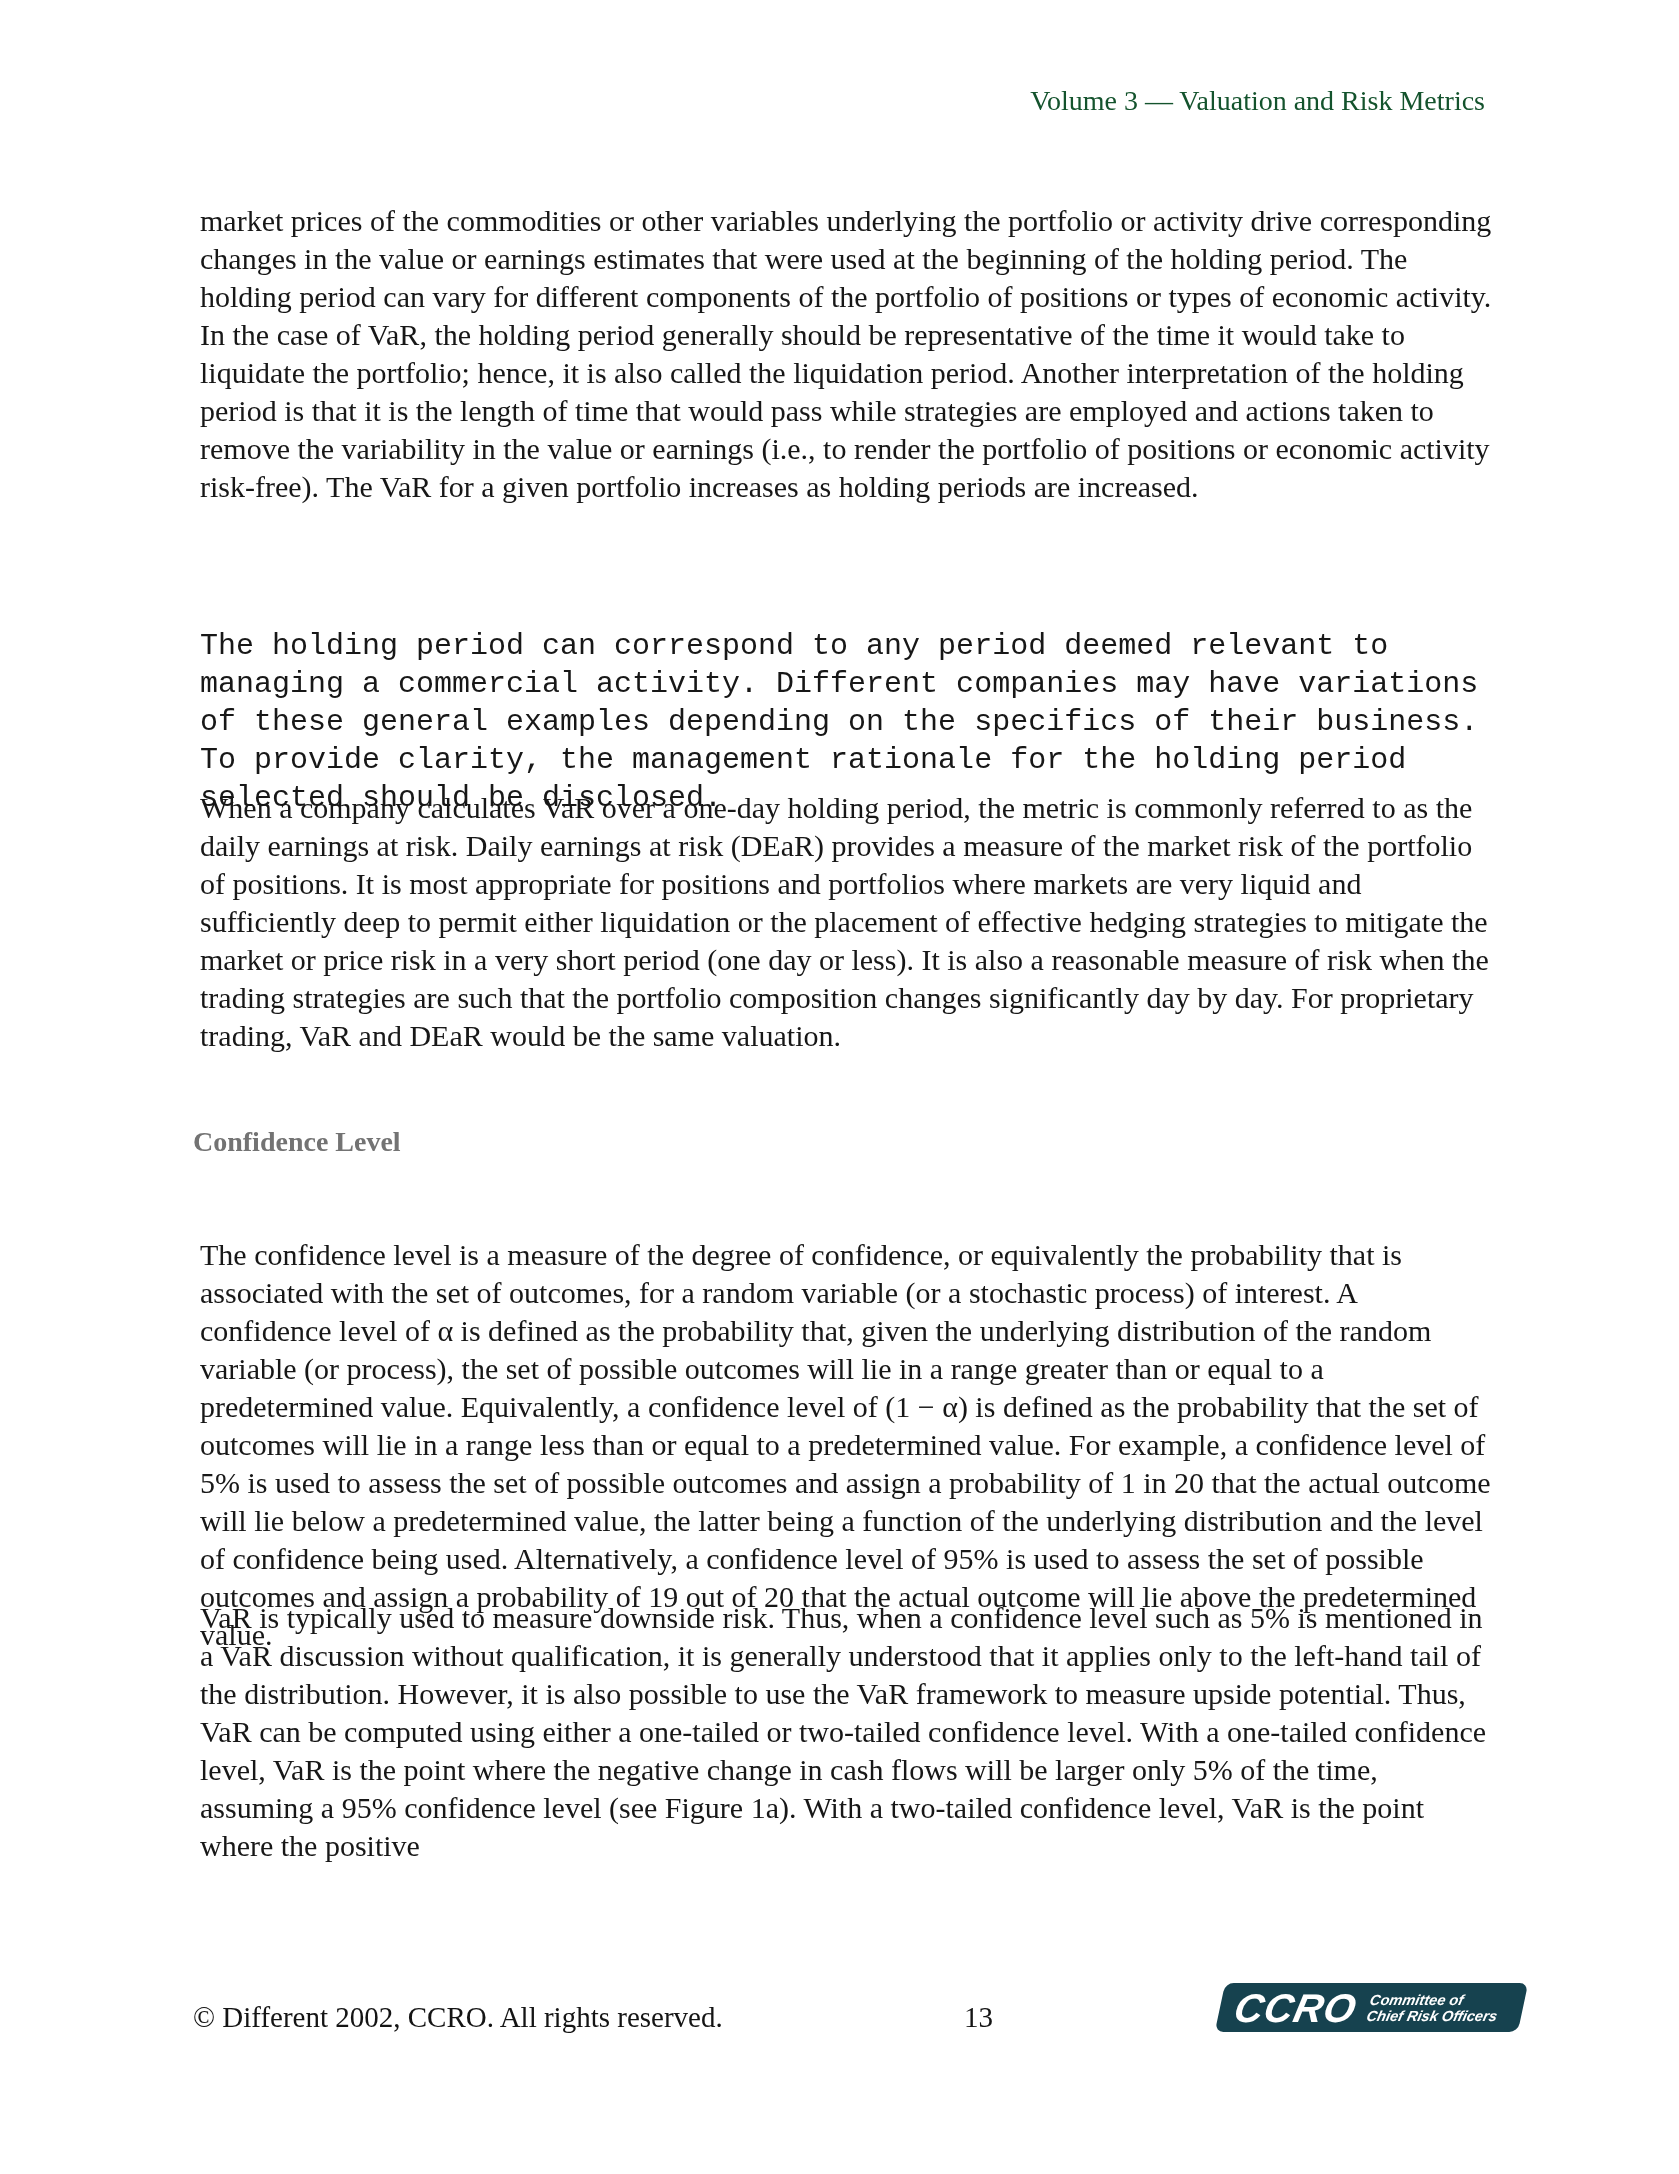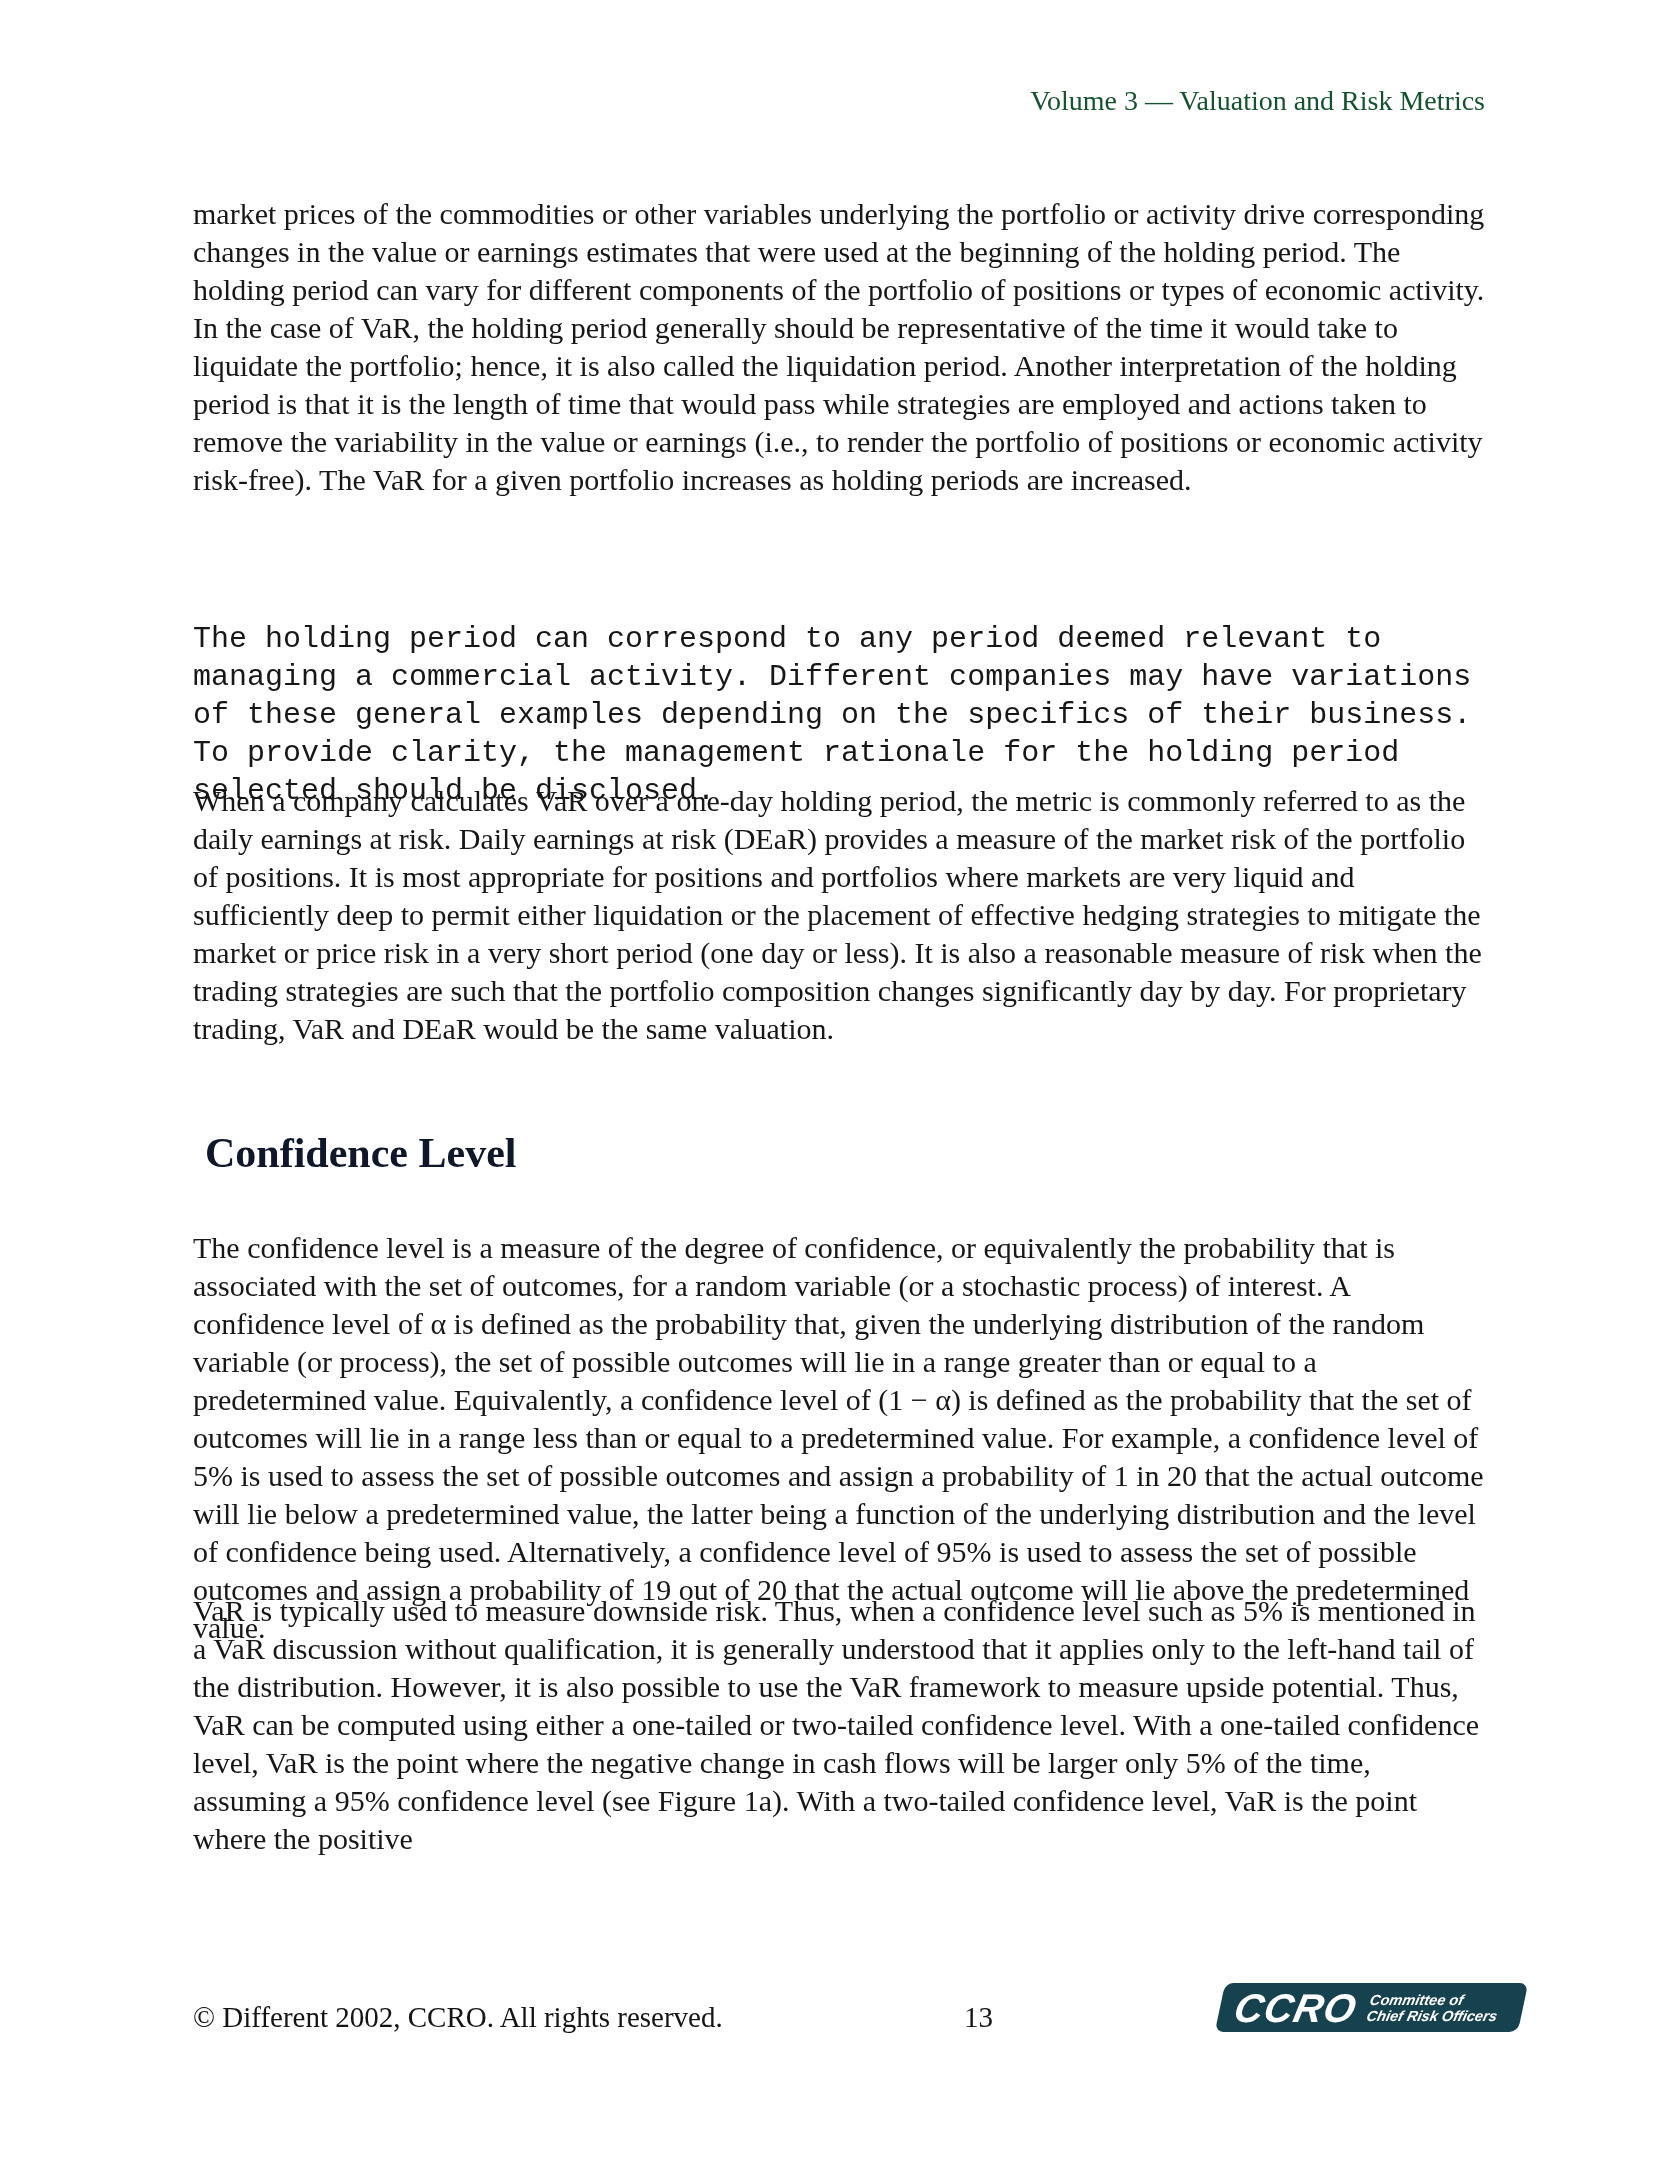--- a/index.html
+++ b/index.html
@@ -19,41 +19,41 @@
     width: 1292px;
     text-align: right;
     font-size: 28px;
     line-height: 36px;
     color: #14532d;
   }
   .para {
     position: absolute;
     left: 193px;
     width: 1292px;
-    margin: 0;
+    margin: 7px;
     font-size: 30px;
     line-height: 38px;
     text-align: left;
     color: #171717;
   }
   .p1 { top: 195px; }
   .p2 { top: 620px; font-family: Liberation Mono, monospace; }
   .p3 { top: 782px; }
   .p4 { top: 1229px; }
   .p5 { top: 1592px; }
   .section-heading {
     position: absolute;
     left: 193px;
     top: 1121px;
     width: 1292px;
-    margin: 12px;
-    font-size: 42px;
+    margin: 0;
+    font-size: 28px;
     line-height: 41px;
     font-weight: bold;
-    color: #0f172a;
+    color: #737373;
   }
   .footer-copyright {
     position: absolute;
     left: 193px;
     top: 1998px;
     font-size: 29px;
     line-height: 38px;
     color: #141414;
   }
   .footer-pagenum {

